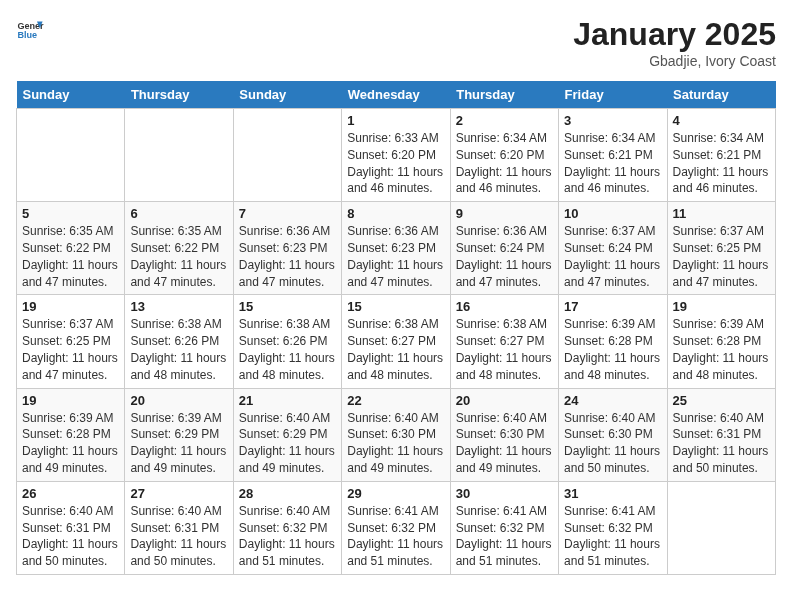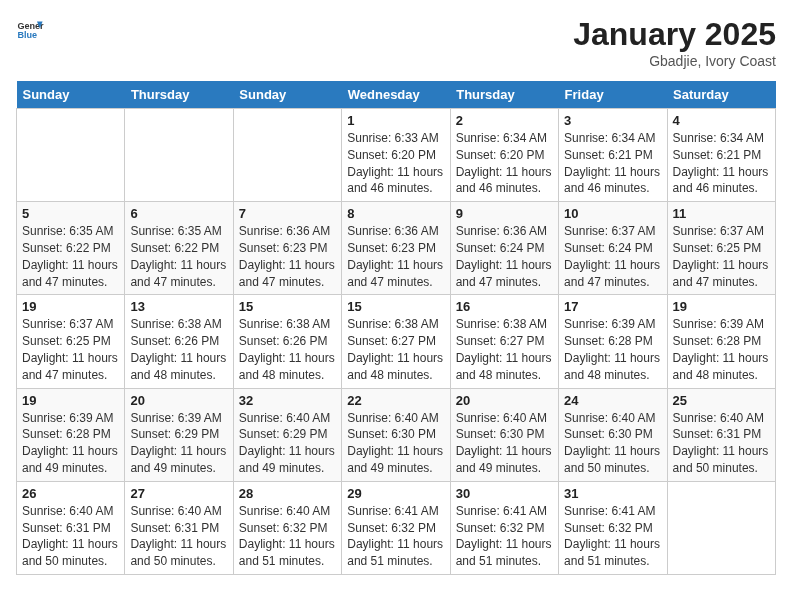--- a/index.html
+++ b/index.html
@@ -191,21 +191,21 @@
       <tr>
         <td>
           <div class="day-number">19</div>
           <div class="day-info">Sunrise: 6:39 AM<br>Sunset: 6:28 PM<br>Daylight: 11 hours and 49 minutes.</div>
         </td>
         <td>
           <div class="day-number">20</div>
           <div class="day-info">Sunrise: 6:39 AM<br>Sunset: 6:29 PM<br>Daylight: 11 hours and 49 minutes.</div>
         </td>
         <td>
-          <div class="day-number">32</div>
+          <div class="day-number">21</div>
           <div class="day-info">Sunrise: 6:40 AM<br>Sunset: 6:29 PM<br>Daylight: 11 hours and 49 minutes.</div>
         </td>
         <td>
           <div class="day-number">22</div>
           <div class="day-info">Sunrise: 6:40 AM<br>Sunset: 6:30 PM<br>Daylight: 11 hours and 49 minutes.</div>
         </td>
         <td>
           <div class="day-number">20</div>
           <div class="day-info">Sunrise: 6:40 AM<br>Sunset: 6:30 PM<br>Daylight: 11 hours and 49 minutes.</div>
         </td>

